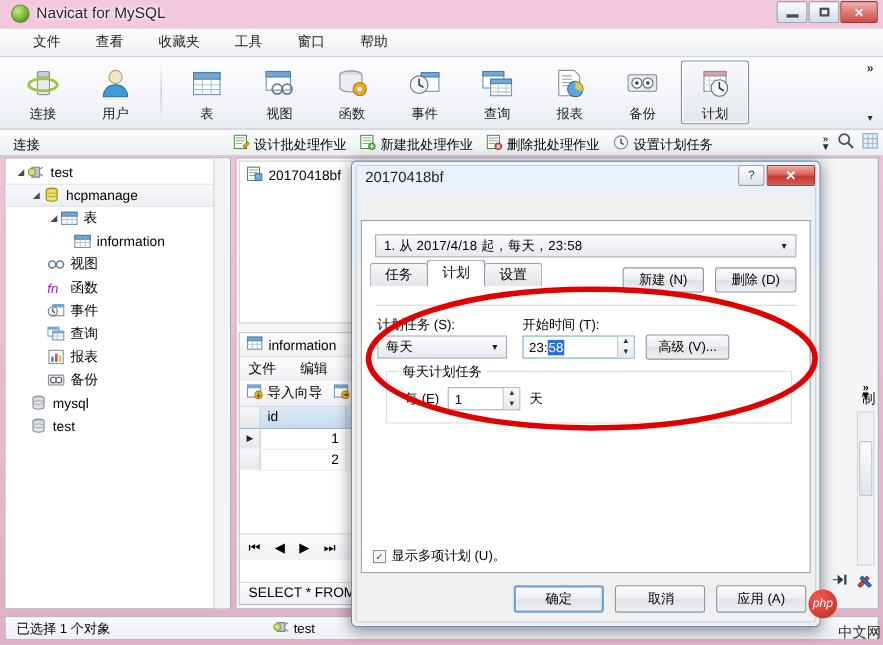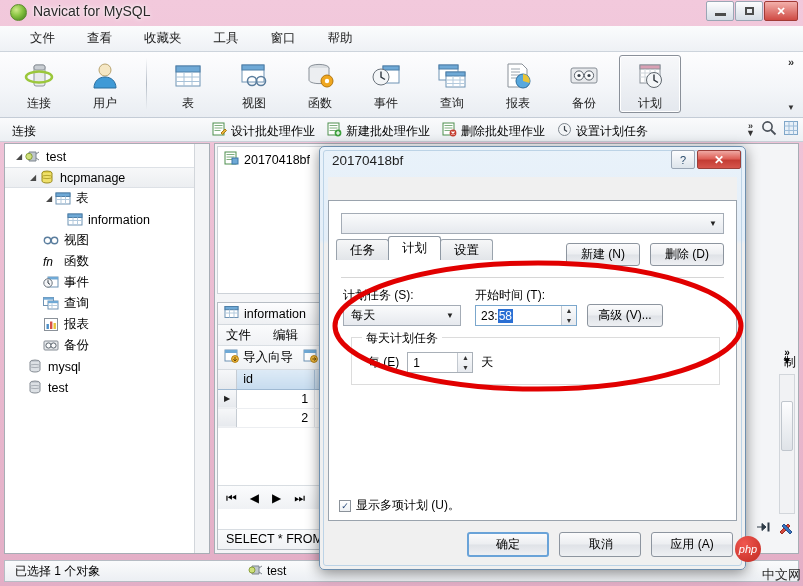--- a/index.html
+++ b/index.html
@@ -516,21 +516,21 @@
           <svg width="16" height="15" viewBox="0 0 16 15">
               <circle cx="4.5" cy="7.5" r="3.2" fill="none" stroke="#5b7e9e" stroke-width="1.4"></circle>
               <circle cx="11.5" cy="7.5" r="3.2" fill="none" stroke="#5b7e9e" stroke-width="1.4"></circle>
               <path d="M7.7 7.5h.6" stroke="#5b7e9e" stroke-width="1.4"></path>
             </svg>
         </span>
         <span>视图</span>
       </div>
 
       <div class="tnode" style="padding-left:38px;">
-        <span class="ticon" style="font-style:italic;font-size:12px;color:#000000;display:flex;align-items:center;">fn</span>
+        <span class="ticon" style="font-style:italic;font-size:12px;color:#a21caf;display:flex;align-items:center;">fn</span>
         <span>函数</span>
       </div>
 
       <div class="tnode" style="padding-left:38px;">
         <span class="ticon">
           <svg width="16" height="15" viewBox="0 0 16 15">
               <rect x="5" y="2" width="10" height="10" fill="#fff" stroke="#6f93b4"></rect>
               <rect x="5" y="2" width="10" height="2.5" fill="#6fa9d6"></rect>
               <circle cx="5" cy="8" r="4.2" fill="#f5f6f8" stroke="#6a737c"></circle>
               <path d="M5 5.2V8l2 1.4" stroke="#303840" fill="none"></path>
@@ -737,20 +737,21 @@
       <div class="tabs">
         <div class="tab">任务</div>
         <div class="tab active">计划</div>
         <div class="tab">设置</div>
       </div>
 
       <div class="tabpanel">
 
         <div class="sel-row">
           <div class="combo">
+            <span style="font-family:'Liberation Sans',sans-serif;">1. 从 2017/4/18 起，每天，23:58</span>
             <span class="arrow">▼</span>
           </div>
         </div>
 
         <div class="btn-row">
           <div class="btn">新建 (N)</div>
           <div class="btn">删除 (D)</div>
         </div>
 
         <div class="hrule"></div>

